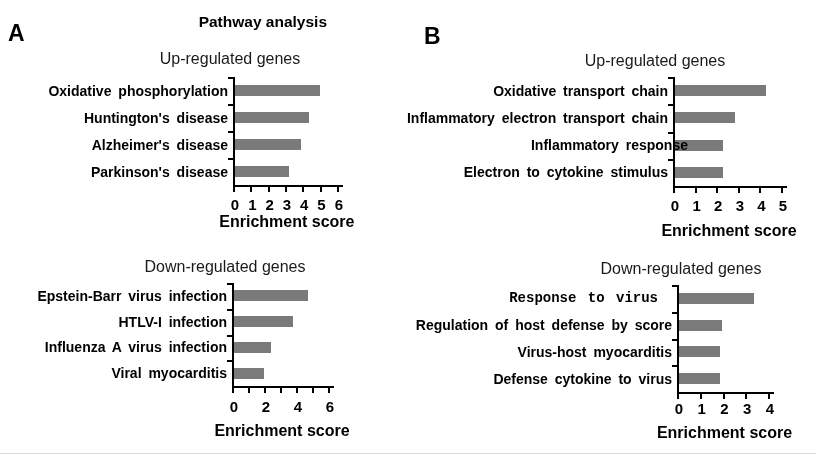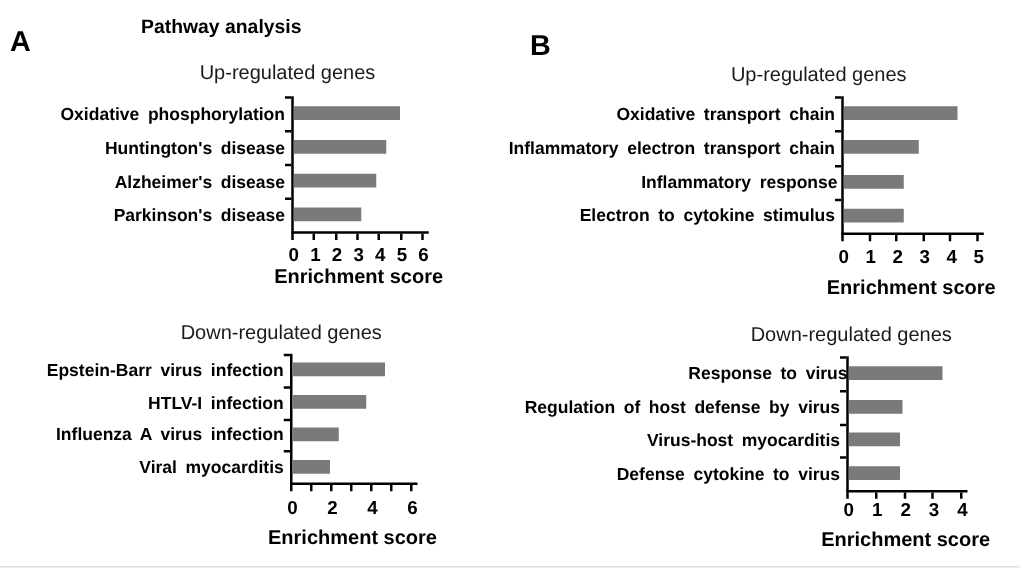--- a/index.html
+++ b/index.html
@@ -6,21 +6,21 @@
   body{
     width:816px;height:455px;background:#ffffff;
     font-family:"Liberation Sans", sans-serif;
     position:relative;overflow:hidden;
   }
   #figure-canvas{position:relative;width:816px;height:455px;background:#fff;}
   .panel-letter{
     position:absolute;font-size:23px;font-weight:bold;color:#000;
   }
   .panel-title{
-    position:absolute;width:300px;text-align:center;
+    position:absolute;width:300px;text-align:right;
     font-size:15.5px;font-weight:bold;color:#000;
   }
   .chart-subtitle{
     position:absolute;width:300px;text-align:center;
     font-size:16px;font-weight:normal;color:#1a1a1a;
   }
   .axis{position:absolute;background:#000;}
   .tick{position:absolute;background:#000;}
   .bar{position:absolute;}
   .cat-label{
@@ -128,21 +128,21 @@
       <div class="x-tick-label" style="left: 727.8px; top: 197px;">3</div>
       <div class="tick" style="left: 759.4px; top: 188px; width: 2px; height: 5px;"></div>
       <div class="x-tick-label" style="left: 749.4px; top: 197px;">4</div>
       <div class="tick" style="left: 781px; top: 188px; width: 2px; height: 5px;"></div>
       <div class="x-tick-label" style="left: 771px; top: 197px;">5</div>
       <div class="bar" style="left: 675px; top: 85.125px; width: 90.72px; height: 11px; background: rgb(122, 122, 122);"></div>
       <div class="cat-label" style="left: 378px; top: 81.625px; width: 290px;">Oxidative transport chain</div>
       <div class="bar" style="left: 675px; top: 112.375px; width: 60.48px; height: 11px; background: rgb(122, 122, 122);"></div>
       <div class="cat-label" style="left: 378px; top: 108.875px; width: 290px;">Inflammatory electron transport chain</div>
       <div class="bar" style="left: 675px; top: 139.625px; width: 47.52px; height: 11px; background: rgb(122, 122, 122);"></div>
-      <div class="cat-label" style="left: 380px; top: 136.125px; width: 290px;">Inflammatory response</div>
+      <div class="cat-label" style="left: 398px; top: 136.125px; width: 290px;">Inflammatory response</div>
       <div class="bar" style="left: 675px; top: 166.875px; width: 47.52px; height: 11px; background: rgb(122, 122, 122);"></div>
       <div class="cat-label" style="left: 378px; top: 163.375px; width: 290px;">Electron to cytokine stimulus</div>
       <div class="x-axis-label" style="left: 629px; top: 222px;">Enrichment score</div>
     </div>
   <div class="chart" id="chart-3">
       <div class="chart-subtitle" style="left: 531px; top: 260px;">Down-regulated genes</div>
       <div class="axis" style="left: 677px; top: 285px; width: 2px; height: 109px;"></div>
       <div class="axis" style="left: 677px; top: 392px; width: 97px; height: 2px;"></div>
       <div class="tick" style="left: 672px; top: 285px; width: 5px; height: 2px;"></div>
       <div class="tick" style="left: 672px; top: 311.75px; width: 5px; height: 2px;"></div>
@@ -152,23 +152,23 @@
       <div class="x-tick-label" style="left: 667px; top: 400px;">0</div>
       <div class="tick" style="left: 699.75px; top: 394px; width: 2px; height: 5px;"></div>
       <div class="x-tick-label" style="left: 689.75px; top: 400px;">1</div>
       <div class="tick" style="left: 722.5px; top: 394px; width: 2px; height: 5px;"></div>
       <div class="x-tick-label" style="left: 712.5px; top: 400px;">2</div>
       <div class="tick" style="left: 745.25px; top: 394px; width: 2px; height: 5px;"></div>
       <div class="x-tick-label" style="left: 735.25px; top: 400px;">3</div>
       <div class="tick" style="left: 768px; top: 394px; width: 2px; height: 5px;"></div>
       <div class="x-tick-label" style="left: 758px; top: 400px;">4</div>
       <div class="bar" style="left: 679px; top: 292.875px; width: 75.075px; height: 11px; background: rgb(122, 122, 122);"></div>
-      <div class="cat-label" style="left: 388px; top: 289.375px; width: 290px;">Response to virus</div>
+      <div class="cat-label" style="left: 368px; top: 289.375px; width: 290px; font-family: Liberation Mono, monospace;">Response to virus</div>
       <div class="bar" style="left: 679px; top: 319.625px; width: 43.225px; height: 11px; background: rgb(122, 122, 122);"></div>
-      <div class="cat-label" style="left: 382px; top: 316.125px; width: 290px;">Regulation of host defense by virus</div>
+      <div class="cat-label" style="left: 382px; top: 316.125px; width: 290px;">Regulation of host defense by score</div>
       <div class="bar" style="left: 679px; top: 346.375px; width: 40.95px; height: 11px; background: rgb(122, 122, 122);"></div>
       <div class="cat-label" style="left: 382px; top: 342.875px; width: 290px;">Virus-host myocarditis</div>
       <div class="bar" style="left: 679px; top: 373.125px; width: 40.95px; height: 11px; background: rgb(122, 122, 122);"></div>
       <div class="cat-label" style="left: 382px; top: 369.625px; width: 290px;">Defense cytokine to virus</div>
       <div class="x-axis-label" style="left: 624.5px; top: 424px;">Enrichment score</div>
     </div>
 
   <div class="bottom-edge-line"></div>
 </div>
 

